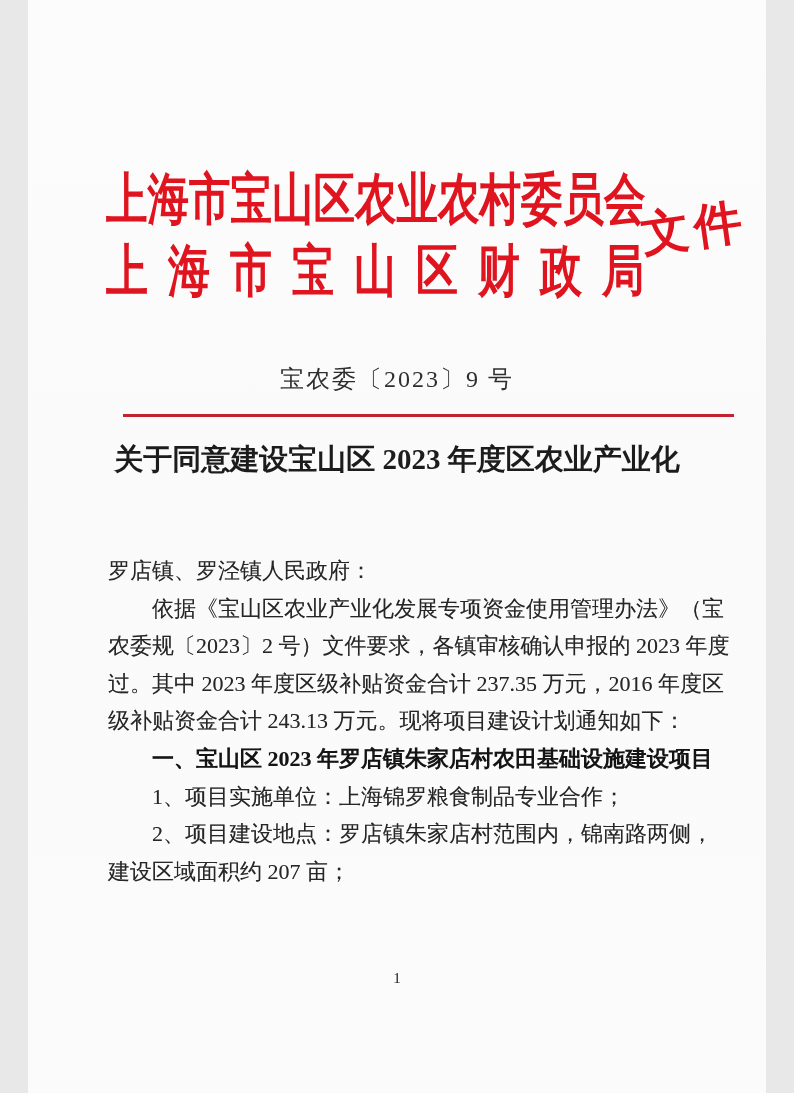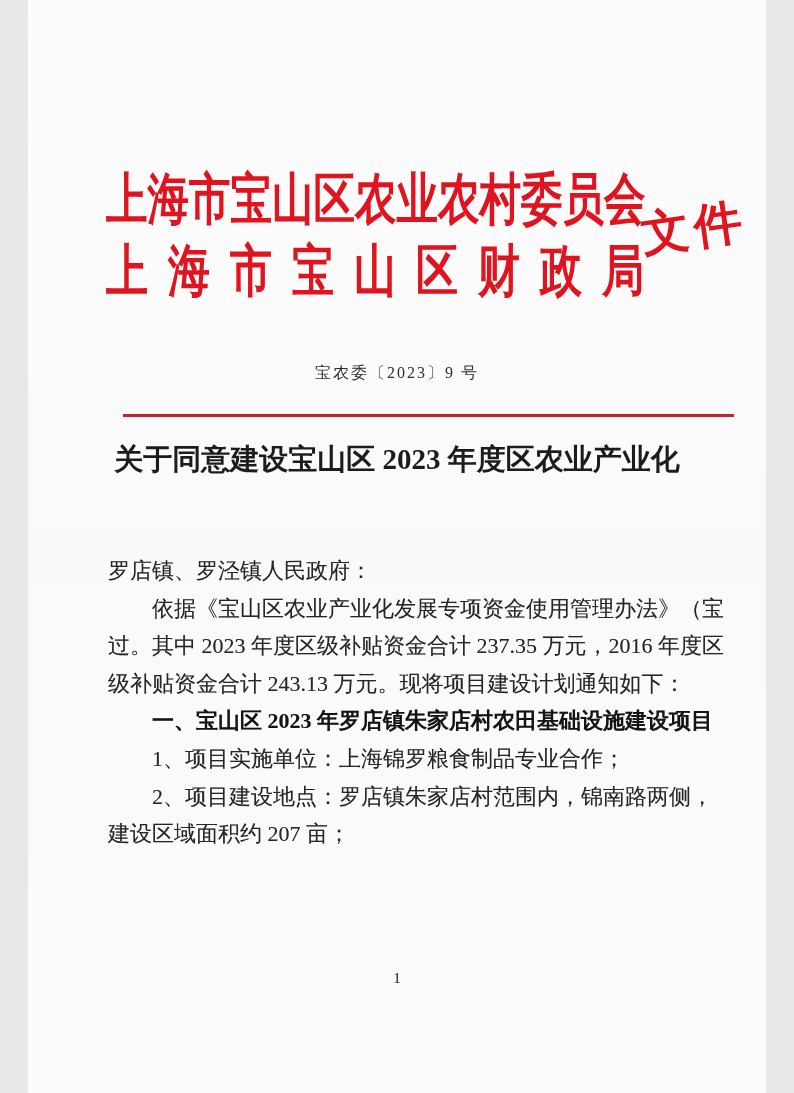--- a/index.html
+++ b/index.html
@@ -47,21 +47,21 @@
     letter-spacing: 5px;
     transform: rotate(-8deg);
     transform-origin: center center;
   }
   
   .doc-number {
     position: absolute;
     left: 0; top: 363px;
     width: 100%;
     text-align: center;
-    font-size: 16px;
+    font-size: 24px;
     letter-spacing: 2px;
     color: #2e2e2e;
   }
   
   .red-rule {
     position: absolute;
     left: 95px; top: 414px;
     width: 611px; height: 3px;
     background: #c32230;
   }
@@ -115,20 +115,21 @@
 
   <div class="red-rule"></div>
 
   <h1 class="title">
     <span class="title-line">关于同意建设宝山区 2023 年度区农业产业化</span>
   </h1>
 
   <div class="body-text">
     <div class="line">罗店镇、罗泾镇人民政府：</div>
     <div class="line indent">依据《宝山区农业产业化发展专项资金使用管理办法》（宝</div>
+    <div class="line">农委规〔2023〕2 号）文件要求，各镇审核确认申报的 2023 年度</div>
     <div class="line">过。其中 2023 年度区级补贴资金合计 237.35 万元，2016 年度区</div>
     <div class="line">级补贴资金合计 243.13 万元。现将项目建设计划通知如下：</div>
     <div class="line indent section-heading">一、宝山区 2023 年罗店镇朱家店村农田基础设施建设项目</div>
     <div class="line indent">1、项目实施单位：上海锦罗粮食制品专业合作；</div>
     <div class="line indent">2、项目建设地点：罗店镇朱家店村范围内，锦南路两侧，</div>
     <div class="line">建设区域面积约 207 亩；</div>
   </div>
 
   <div class="page-number">1</div>
 

